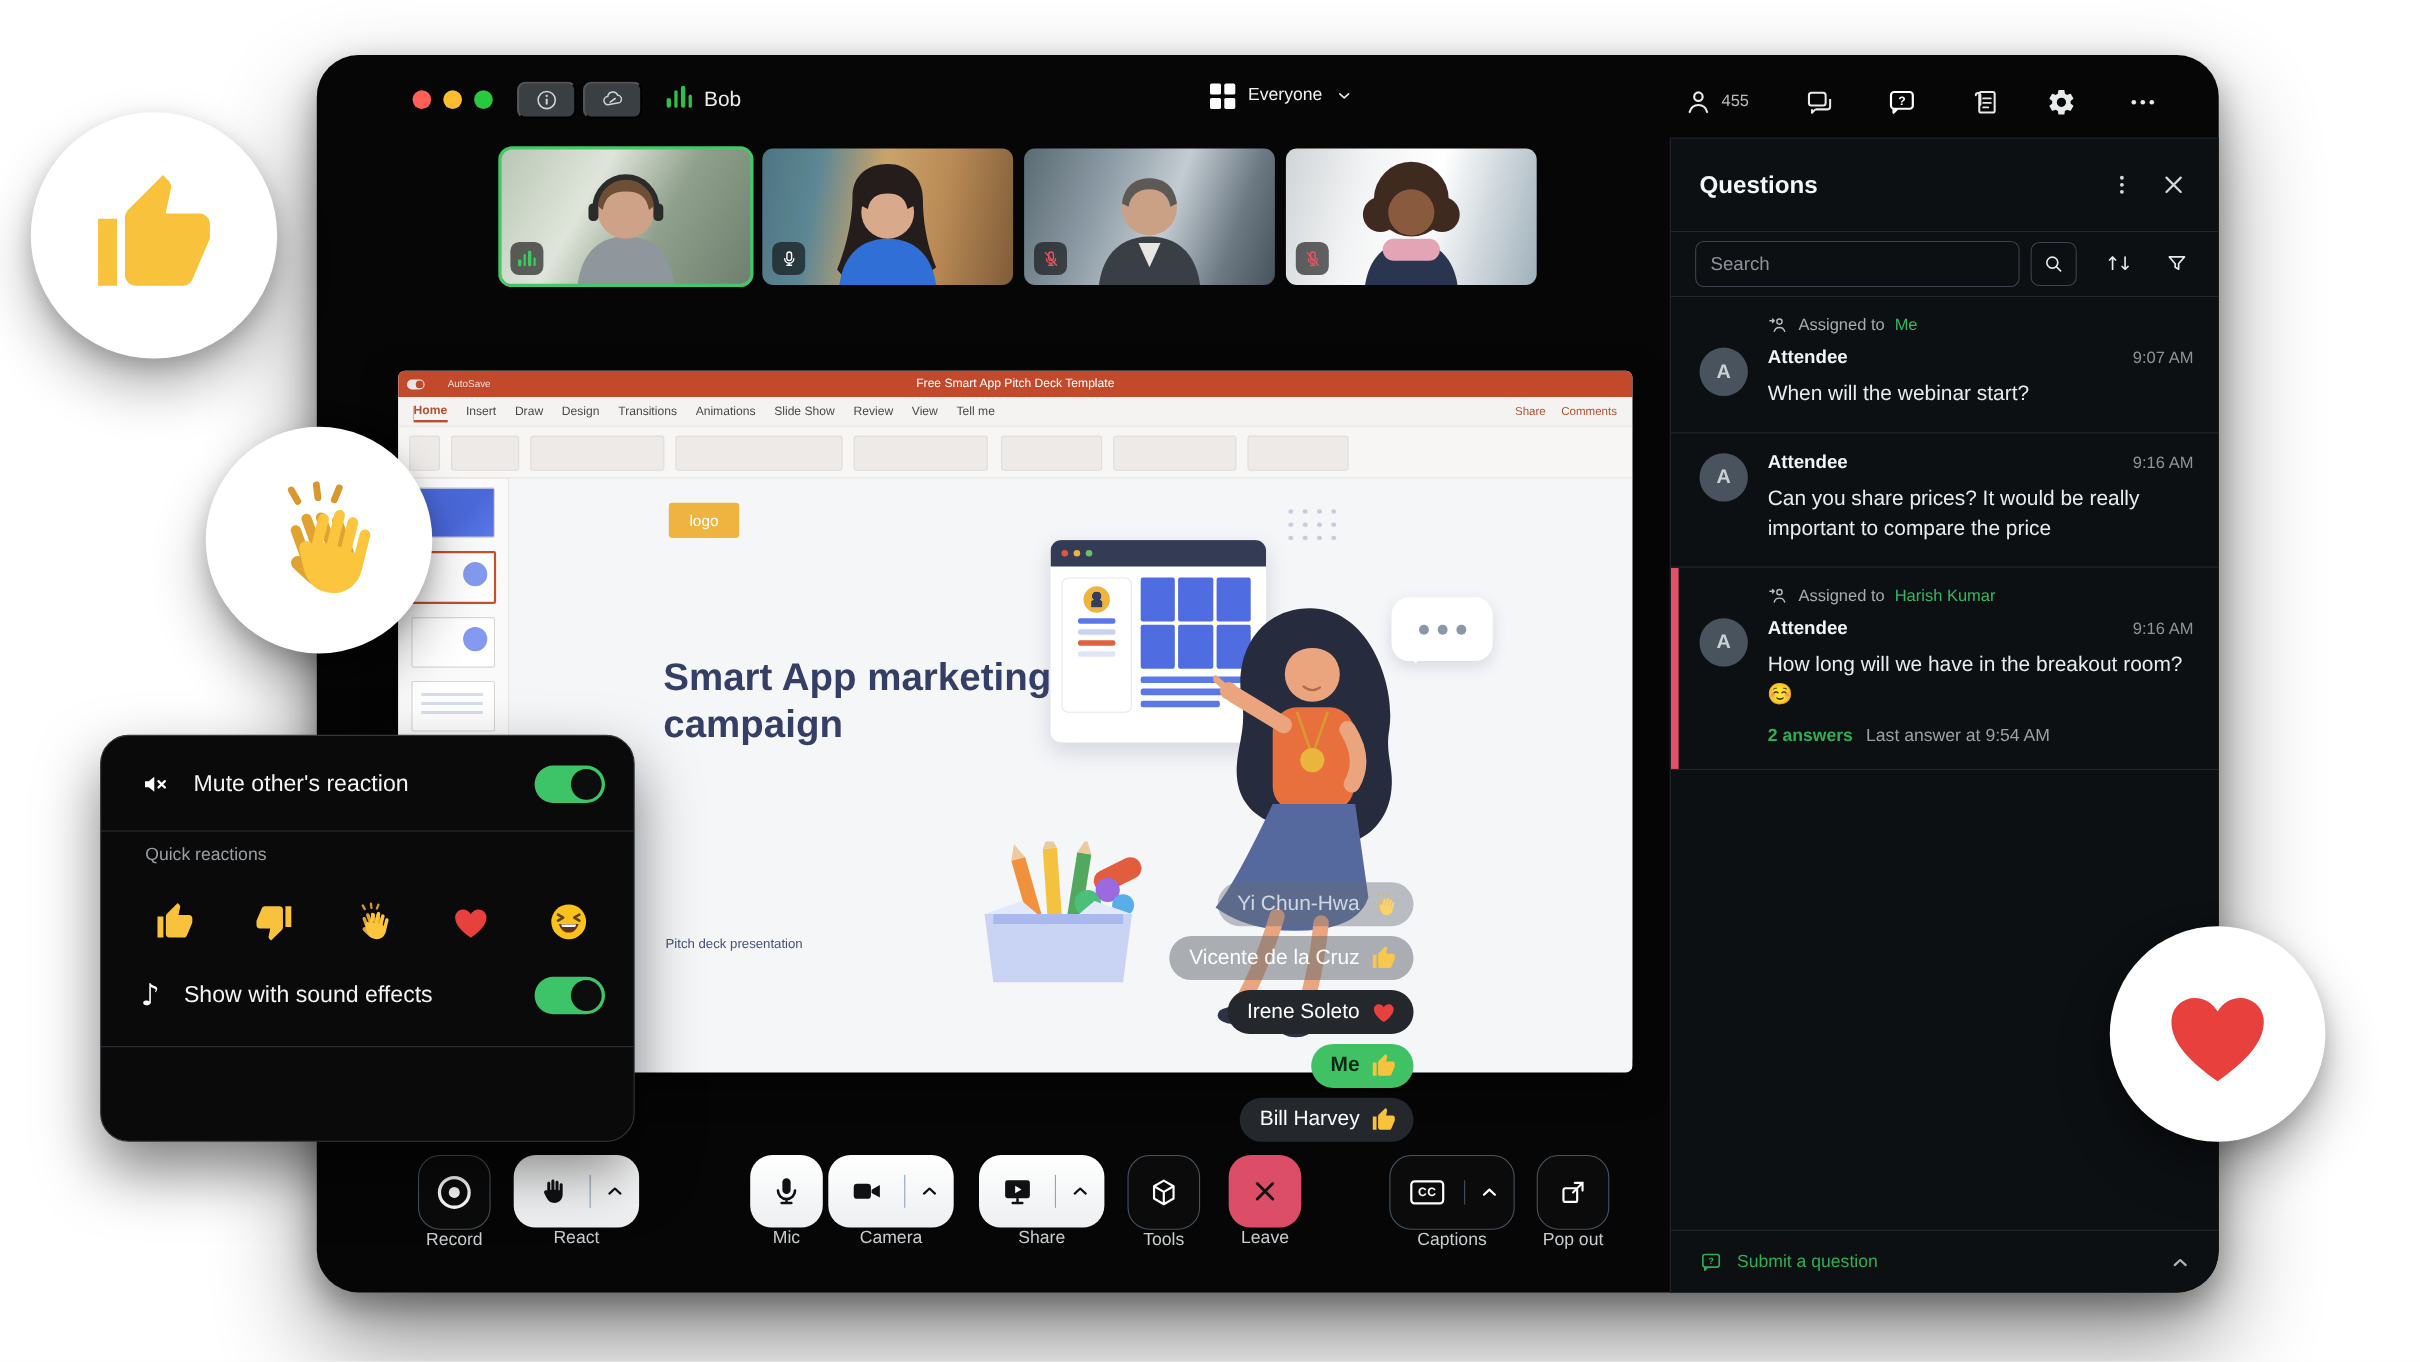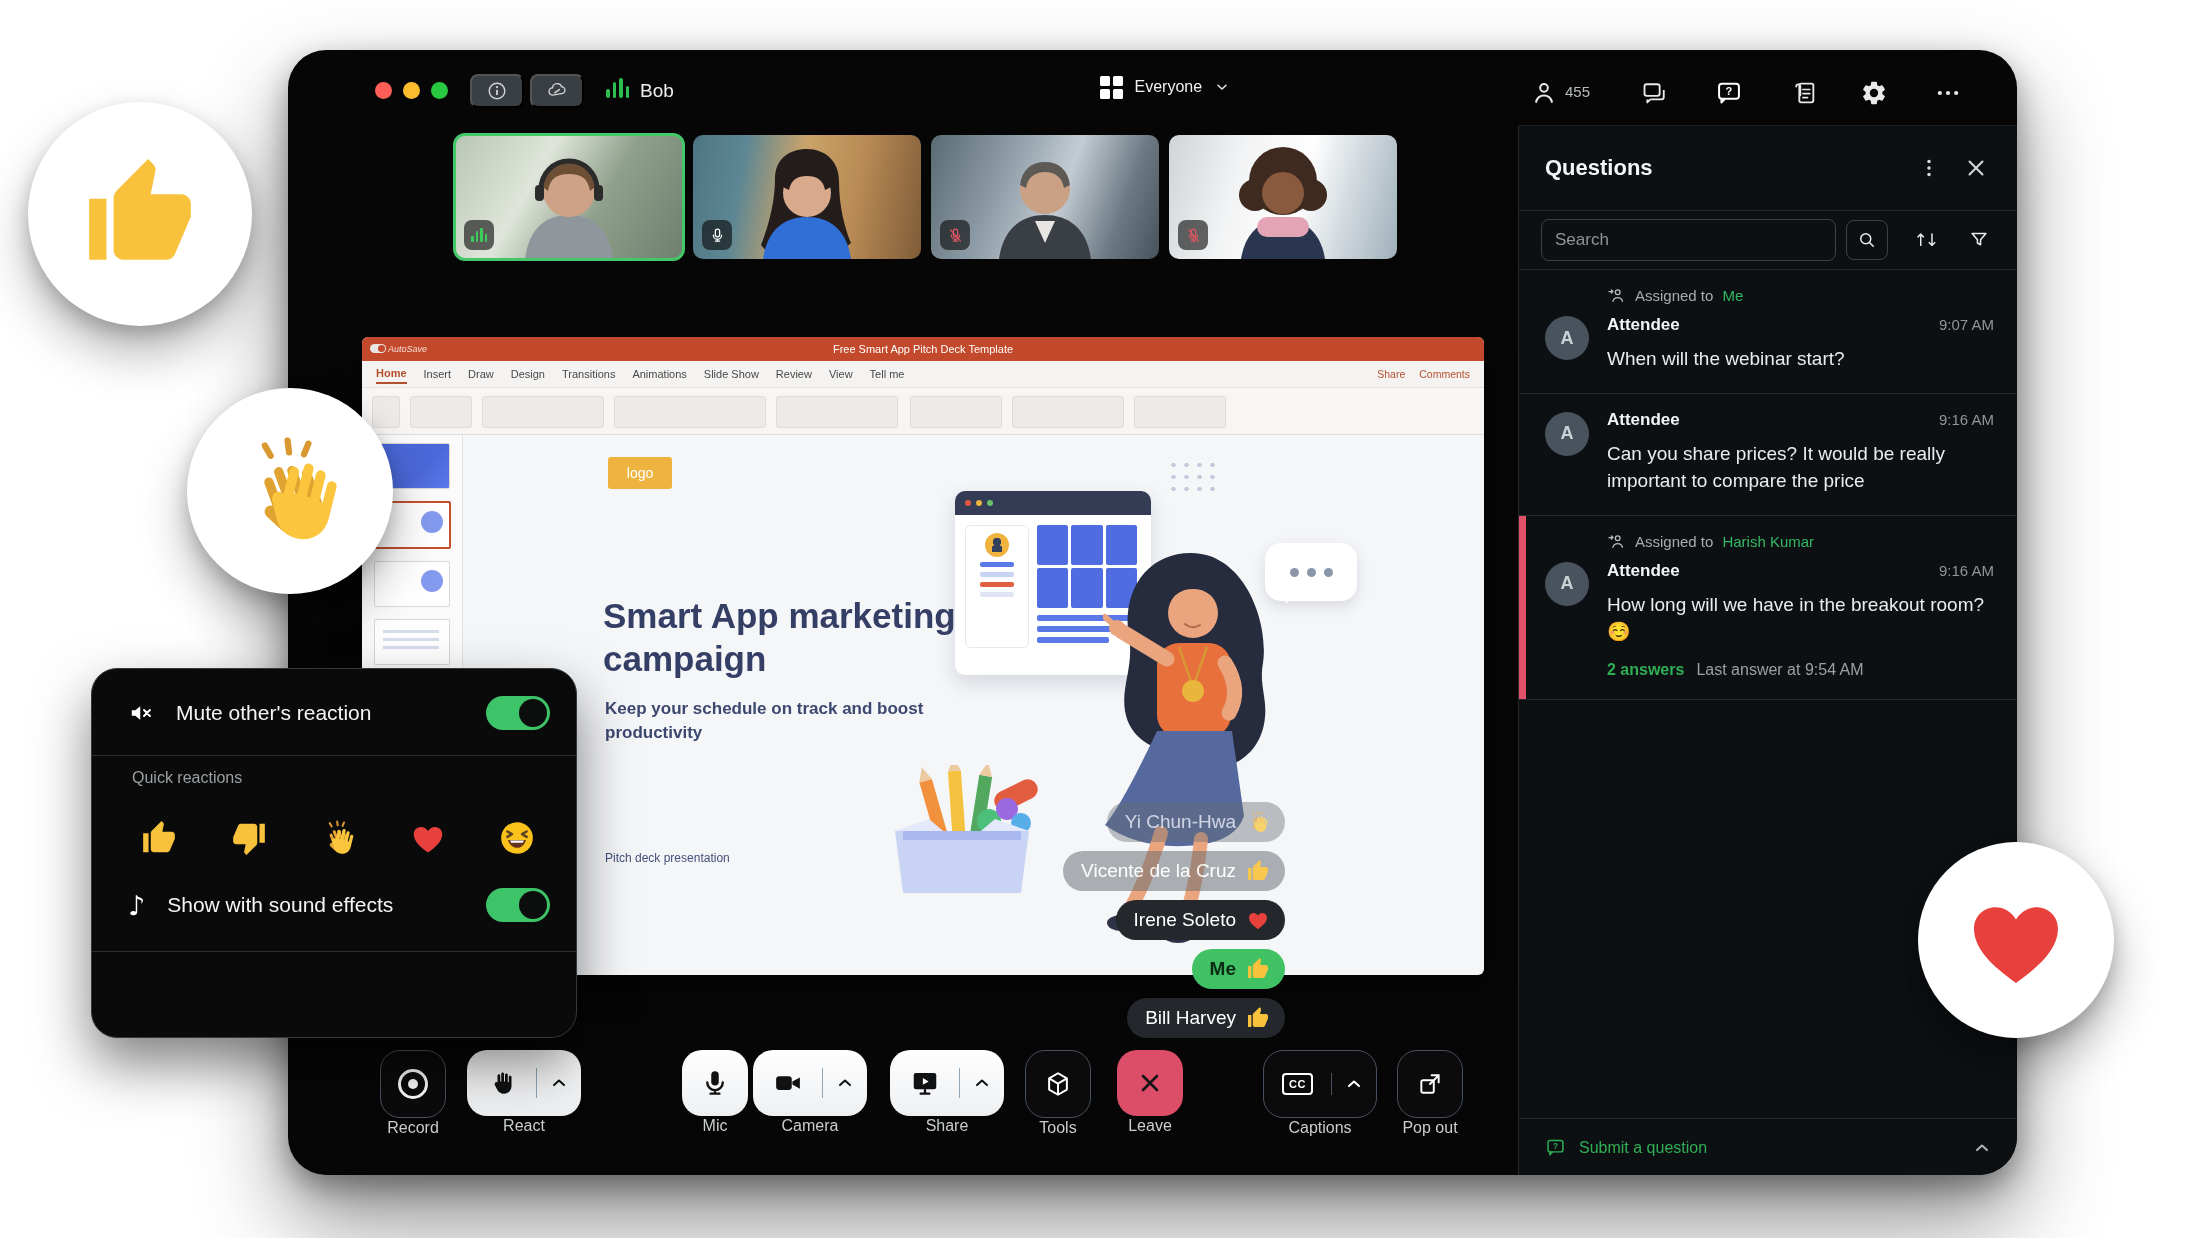--- a/index.html
+++ b/index.html
@@ -42,21 +42,21 @@
   .micbadge{position:absolute;left:9px;bottom:9px;width:30px;height:30px;border-radius:8px;
     background:rgba(10,10,10,.62);display:grid;place-items:center;}
   .mini-bars{display:flex;align-items:flex-end;gap:2px;height:14px;}
   .mini-bars i{width:2.5px;background:#3ecb5d;border-radius:1px;}
   .mini-bars i:nth-child(1){height:6px}.mini-bars i:nth-child(2){height:11px}
   .mini-bars i:nth-child(3){height:14px}.mini-bars i:nth-child(4){height:8px}
   
   .ppt{position:absolute;left:74px;top:287px;width:1122px;height:638px;border-radius:6px;overflow:hidden;
     background:#f5f6f8;box-shadow:0 10px 30px rgba(0,0,0,.5);}
   .ppt-title{height:24px;background:#c2492b;display:flex;align-items:center;color:#fff;position:relative;}
-  .autosave{position:absolute;left:8px;display:flex;align-items:flex-start;gap:2px;font-size:9px;color:#f6ddd3;font-style:italic;}
+  .autosave{position:absolute;left:8px;display:flex;align-items:center;gap:21px;font-size:9px;color:#f6ddd3;}
   .as-toggle{width:16px;height:9px;border-radius:5px;background:#e9e6e4;position:relative;}
   .as-toggle::after{content:"";position:absolute;right:1px;top:1px;width:7px;height:7px;border-radius:50%;background:#c2492b;}
   .ppt-title .wtitle{margin:0 auto;font-size:11px;}
   .ppt-tabs{height:26px;background:#f5f3f1;display:flex;align-items:center;gap:17px;padding:0 14px;
     font-size:11px;color:#494949;border-bottom:1px solid #e6e2df;position:relative;}
   .ppt-tabs .sel{color:#b3502f;box-shadow:0 2px 0 #b3502f;padding-bottom:3px;font-weight:bold;}
   .ppt-tabs .right{margin-left:auto;display:flex;gap:14px;color:#b3502f;font-size:10.5px;}
   .ppt-ribbon{height:46px;background:#f8f6f5;border-bottom:1px solid #e2dedb;position:relative;}
   .rb{position:absolute;top:8px;height:30px;background:#edeae7;border:1px solid #e0dcd8;border-radius:3px;}
   .ppt-body{display:flex;height:528px;}
@@ -414,21 +414,20 @@
         <div class="ppt-thumbs">
           <div class="pthumb p1"></div>
           <div class="pthumb p2"></div>
           <div class="pthumb p3"></div>
           <div class="pthumb p4"></div>
           <div class="pthumb p5"></div>
         </div>
         <div class="slide">
           <div class="logo-box">logo</div>
           <div class="s-title">Smart App marketing campaign</div>
-          <div class="s-sub">Keep your schedule on track and boost productivity</div>
           <div class="s-foot">Pitch deck presentation</div>
 
           <div class="browser">
             <div class="b-head">
                 <i style="background:#e0563f"></i>
                 <i style="background:#ecb43e"></i>
                 <i style="background:#6abf69"></i>
               </div>
             <div class="b-body">
               <div class="b-side">

